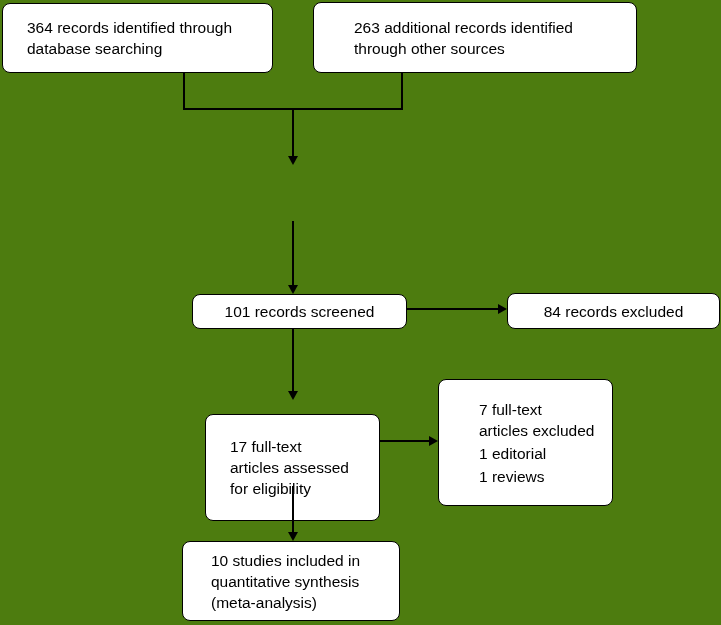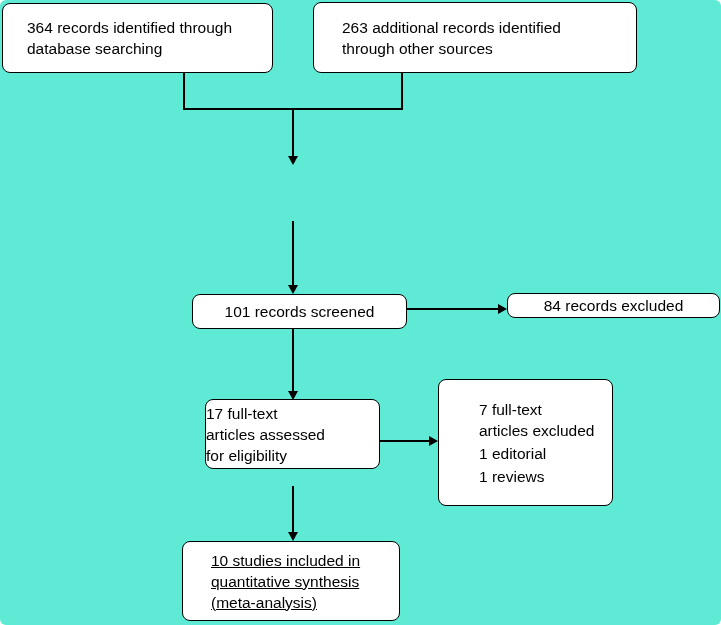--- a/index.html
+++ b/index.html
@@ -1,49 +1,48 @@
 <!DOCTYPE html>
 <html><head>
 <meta charset="utf-8">
 <style>
   html, body { margin: 0; padding: 0; background: #ffffff; }
   .canvas {
     position: relative;
     width: 721px;
     height: 625px;
-    background: #5eead4;
+    background: #4d7c0f;
     font-family: "Liberation Sans", "DejaVu Sans", sans-serif;
     color: #000000;
-    border-radius: 6px;
   }
   .box {
     position: absolute;
     box-sizing: border-box;
     border: 1.5px solid #000000;
     border-radius: 8px;
     background: #ffffff;
     display: flex;
     flex-direction: column;
     justify-content: center;
     font-size: 15.5px;
     line-height: 21px;
   }
   .box .box-text { white-space: pre; }
   .box.align-left { align-items: flex-start; }
   .box.align-center { align-items: center; text-align: center; }
 
   
   .box-a { left: 2px;   top: 3px;   width: 271px; height: 70px;  padding-left: 24px; }
-  .box-b { left: 313px; top: 2px;   width: 324px; height: 71px;  padding-left: 28px; }
+  .box-b { left: 313px; top: 2px;   width: 324px; height: 71px;  padding-left: 40px; }
   .box-c { left: 163px; top: 165px; width: 259px; height: 56px;  padding-left: 27px; }
   .box-d { left: 192px; top: 294px; width: 215px; height: 35px; }
-  .box-e { left: 507px; top: 293px; width: 213px; height: 25px; }
-  .box-f { left: 205px; top: 399px; width: 175px; height: 70px;  }
+  .box-e { left: 507px; top: 293px; width: 213px; height: 36px; }
+  .box-f { left: 205px; top: 414px; width: 175px; height: 107px;  padding-left: 24px; }
   .box-g { left: 438px; top: 379px; width: 175px; height: 127px; padding-left: 40px; }
-  .box-h { left: 182px; top: 541px; width: 218px; height: 80px;  padding-left: 28px; text-decoration: underline; }
+  .box-h { left: 182px; top: 541px; width: 218px; height: 80px;  padding-left: 28px; }
 
   .box-g .box-text + .box-text { margin-top: 2px; }
 
   
   .line { position: absolute; background: #000000; }
   .line.v { width: 1.5px; }
   .line.h { height: 1.5px; }
 
   
   .arrow-head-down {

